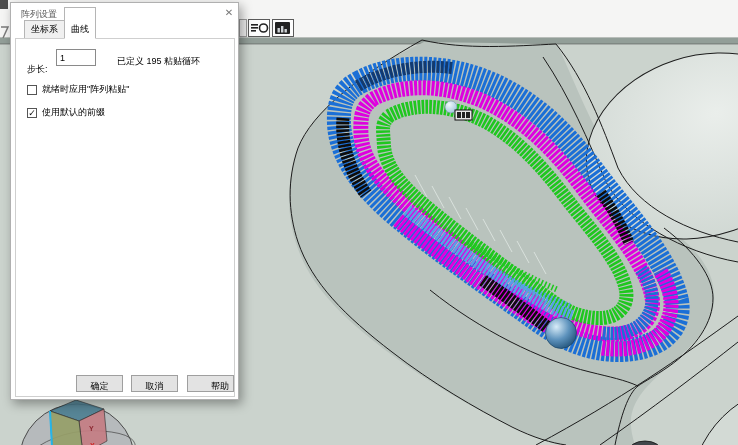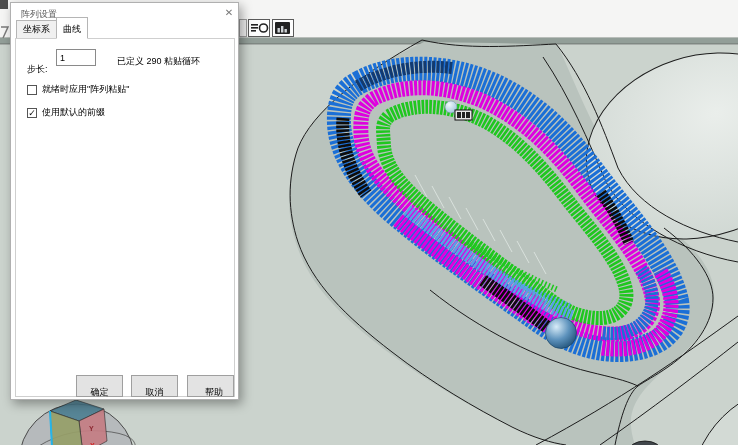--- a/index.html
+++ b/index.html
@@ -23,36 +23,36 @@
   .frag-dark{position:absolute;left:0;top:0;width:8px;height:9px;background:#4d4d4d;}
   
   .dialog{
     position:absolute;left:10px;top:2px;width:229px;height:398px;z-index:10;
     background:#ffffff;border:1px solid #b0b0b0;box-sizing:border-box;
     box-shadow:3px 4px 10px rgba(0,0,0,.35);font-size:9px;color:#000;
   }
   .dlg-title{position:absolute;left:10px;top:5px;color:#5c5c5c;font-size:9px;}
   .dlg-close{position:absolute;left:210px;top:3px;width:16px;height:14px;text-align:center;
     color:#777;font-size:10px;line-height:14px;cursor:pointer;}
-  .tabs{position:absolute;left:5px;top:21px;height:15px;display:flex;align-items:flex-end;}
+  .tabs{position:absolute;left:13px;top:21px;height:15px;display:flex;align-items:flex-end;}
   .tab{box-sizing:border-box;padding:2px 6px 2px 6px;border:1px solid #b5b5b5;background:#f0f0f0;
     margin-right:-1px;cursor:pointer;font-size:9px;}
-  .tab.active{background:#ffffff;border-bottom:1px solid #ffffff;padding-top:5px;position:relative;z-index:2;text-align:right;}
+  .tab.active{background:#ffffff;border-bottom:1px solid #ffffff;padding-top:15px;position:relative;z-index:2;text-align:right;}
   .tab-page{position:absolute;left:4px;top:35px;width:220px;height:359px;box-sizing:border-box;
     border:1px solid #cfcfcf;background:#ffffff;}
   .step-label{position:absolute;left:16px;top:60px;}
   .step-input{position:absolute;left:45px;top:46px;width:40px;height:17px;box-sizing:border-box;
     border:1px solid #8a8a8a;font-size:9px;padding:0 0 0 3px;font-family:inherit;}
   .step-summary{position:absolute;left:106px;top:52px;}
   .cb-row{position:absolute;left:16px;display:flex;align-items:center;cursor:pointer;}
   .cb-box{width:10px;height:10px;box-sizing:border-box;border:1px solid #555;background:#fff;
     font-size:9px;line-height:8px;text-align:center;color:#111;margin-right:5px;}
   .dlg-btn{position:absolute;top:372px;width:47px;height:17px;box-sizing:border-box;
     background:#e3e3e3;border:1px solid #9f9f9f;font-size:9px;font-family:inherit;
-    padding:10px;cursor:pointer;}
+    padding:4px;cursor:pointer;}
   
   .viewport{position:absolute;left:0;top:0;z-index:1;}
   svg{display:block;}
 </style>
 </head>
 <body>
 
 <div id="screen">
 
   <svg class="viewport" width="738" height="445" viewBox="0 0 738 445">
@@ -184,21 +184,21 @@
     <span class="dlg-close">✕</span>
 
     <div class="tabs">
       <span class="tab">坐标系</span>
       <span class="tab active">曲线</span>
     </div>
     <div class="tab-page"></div>
 
     <span class="step-label">步长:</span>
     <input class="step-input" type="text" value="1" style="">
-    <span class="step-summary">已定义 290 粘贴循环</span>
+    <span class="step-summary">已定义 195 粘贴循环</span>
 
     <div class="cb-row" style="top:80px;">
       <span class="cb-box"></span>
       <span>就绪时应用"阵列粘贴"</span>
     </div>
     <div class="cb-row" style="top:103px;">
       <span class="cb-box">✓</span>
       <span>使用默认的前缀</span>
     </div>
 

